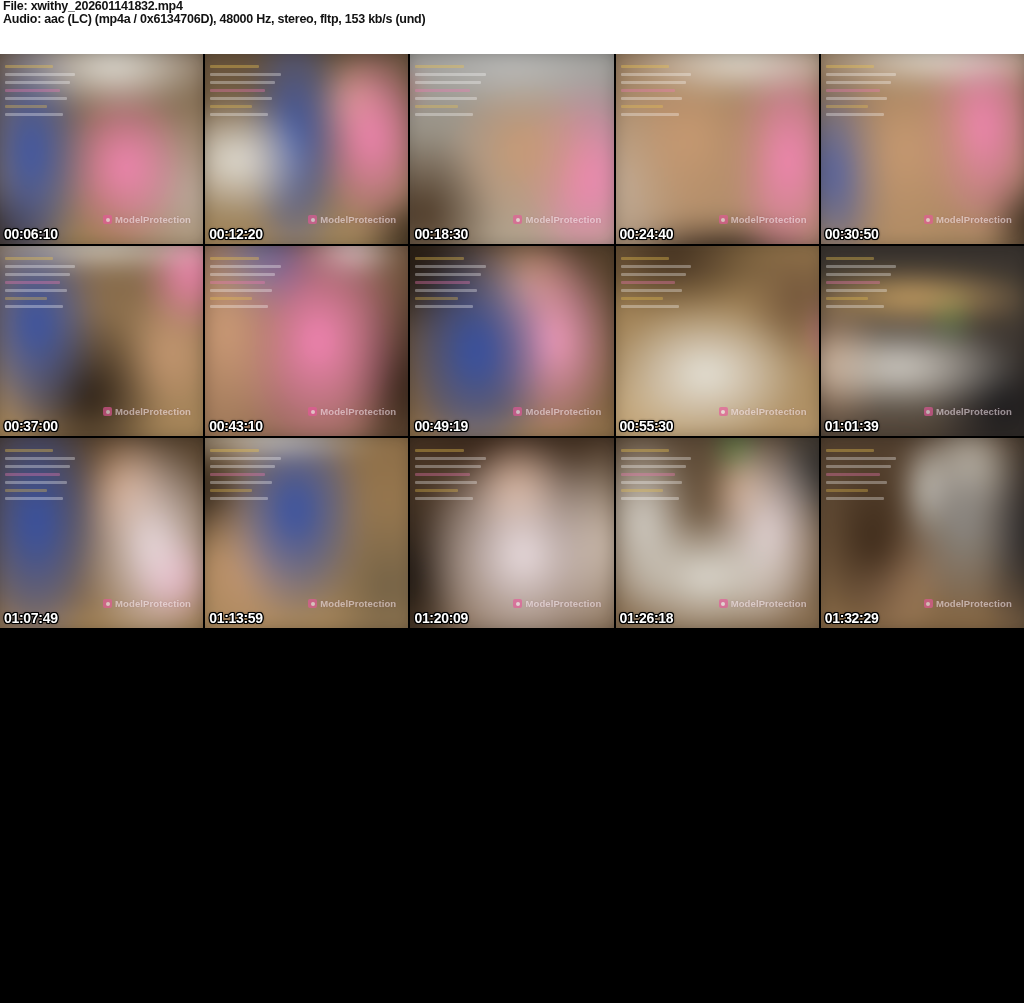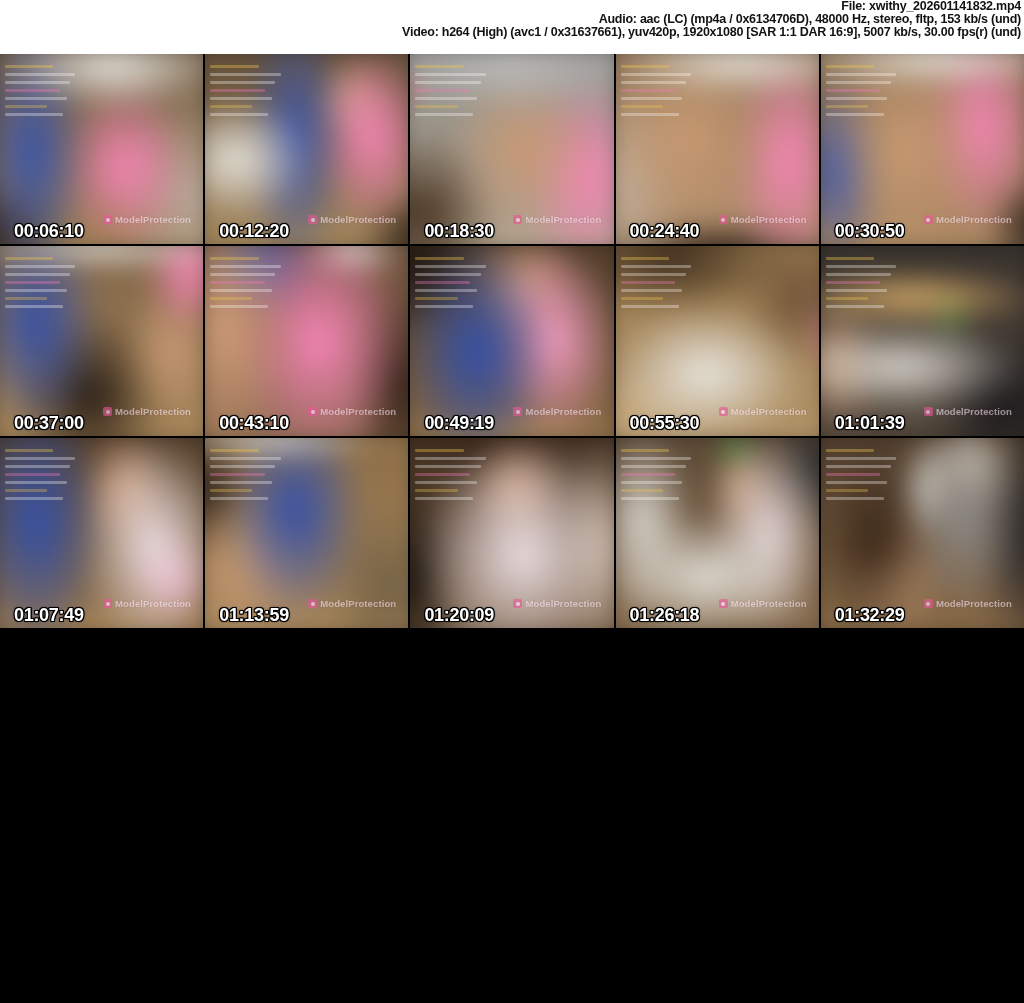--- a/index.html
+++ b/index.html
@@ -14,21 +14,20 @@
     padding: 0 3px 2px 3px;
     height: 52px;
   }
   .info-line {
     font-weight: bold;
     font-size: 12.5px;
     line-height: 13px;
     letter-spacing: -0.25px;
     color: #121212;
     white-space: nowrap;
-    text-align: right;
   }
   
   .grid {
     display: grid;
     grid-template-columns: repeat(5, 1fr);
     grid-template-rows: repeat(5, 190px);
     gap: 2px;
     background: #000;
     height: 949px;
     overflow: hidden;
@@ -96,40 +95,39 @@
     font-size: 9.5px;
     font-weight: bold;
     color: rgba(255,245,250,0.85);
     text-shadow: 0 0 2px rgba(120,40,80,0.35);
     letter-spacing: 0.1px;
     white-space: nowrap;
   }
   
   .ts {
     position: absolute;
-    left: 14px; bottom: 2px;
+    left: 4px; bottom: 2px;
     font-weight: bold;
-    font-size: 18px;
+    font-size: 14px;
     letter-spacing: -0.3px;
     color: #ffffff;
     text-shadow:
       -1px 0 0 #000, 1px 0 0 #000, 0 -1px 0 #000, 0 1px 0 #000,
       -1px -1px 0 #000, 1px 1px 0 #000, -1px 1px 0 #000, 1px -1px 0 #000,
       0 0 3px #000;
   }
 </style>
 </head>
 <body>
 
 <div class="sheet">
 
   <header class="info-header">
     <div class="info-line">File: xwithy_202601141832.mp4</div>
     <div class="info-line">Audio: aac (LC) (mp4a / 0x6134706D), 48000 Hz, stereo, fltp, 153 kb/s (und)</div>
-    <div class="info-line">Video: h264 (High) (avc1 / 0x31637661), yuv420p, 1920x1080 [SAR 1:1 DAR 16:9], 5007 kb/s, 30.00 fps(r) (und)</div>
   </header>
 
   <div class="grid" id="grid">
   <figure class="thumb">
     <div class="art" style="background: radial-gradient(70% 28% at 55% 12%, rgb(233, 231, 225) 0%, rgba(233, 231, 225, 0) 72%), radial-gradient(34% 85% at 20% 52%, rgb(59, 85, 168) 0%, rgba(59, 85, 168, 0) 72%), radial-gradient(40% 55% at 60% 58%, rgb(243, 134, 182) 0%, rgba(243, 134, 182, 0) 72%), radial-gradient(45% 70% at 88% 72%, rgb(183, 169, 155) 0%, rgba(183, 169, 155, 0) 72%), radial-gradient(40% 35% at 6% 88%, rgb(46, 34, 24) 0%, rgba(46, 34, 24, 0) 72%), linear-gradient(rgb(110, 89, 68), rgb(160, 130, 85));"></div>
     <div class="stats">
       <i></i>
           <i></i>
           <i></i>
           <i></i>

